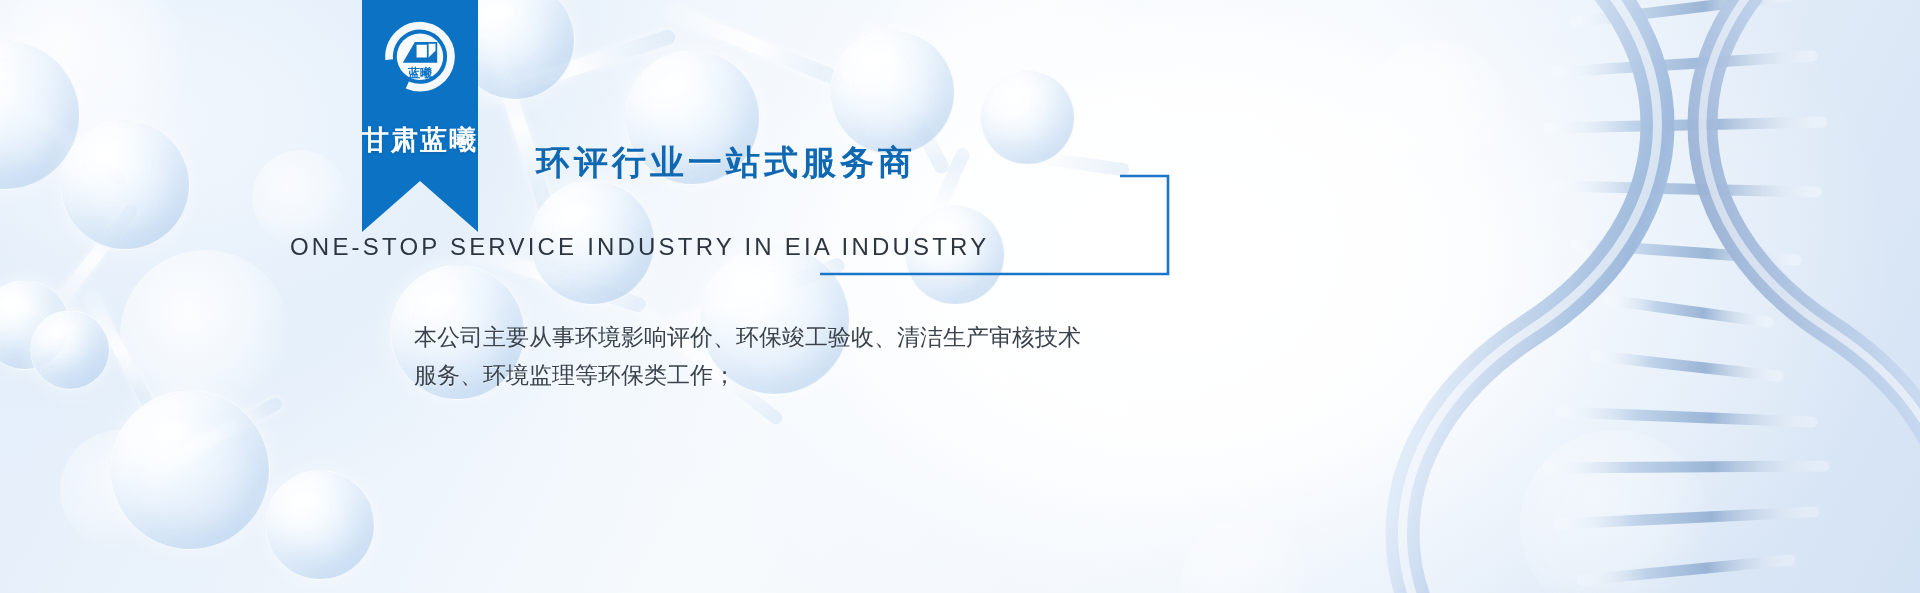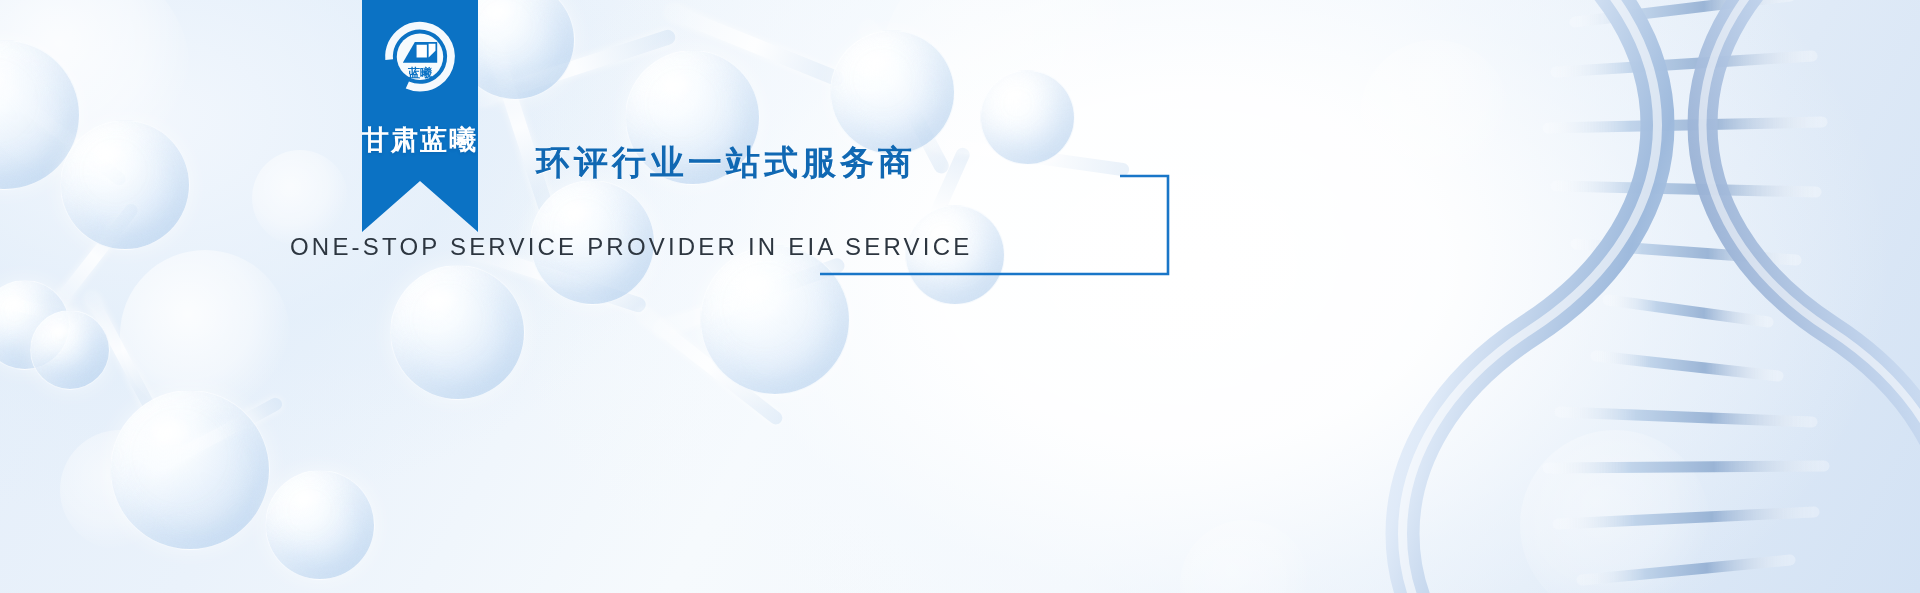--- a/index.html
+++ b/index.html
@@ -214,15 +214,17 @@
       <text x="50" y="69" font-size="14" fill="#0b72c4" text-anchor="middle" font-family="DejaVu Sans, sans-serif" font-weight="bold">蓝曦</text>
     </svg>
     <div id="ribbon-name">甘肃蓝曦</div>
   </div>
 
   <svg id="bracket" viewBox="0 0 380 110">
     <path d="M 300 6 L 348 6 L 348 104 L 0 104" fill="none" stroke="#1976c8" stroke-width="2.6"></path>
   </svg>
 
   <div id="headline">环评行业一站式服务商</div>
-  <div id="subline">ONE-STOP SERVICE PROVIDER IN EIA SERVICE</div>
+  <div id="subline">ONE-STOP SERVICE INDUSTRY IN EIA INDUSTRY</div>
+  <div id="body-text">本公司主要从事环境影响评价、环保竣工验收、清洁生产审核技术
+服务、环境监理等环保类工作；</div>
 
 </div>
 
 </body></html>

